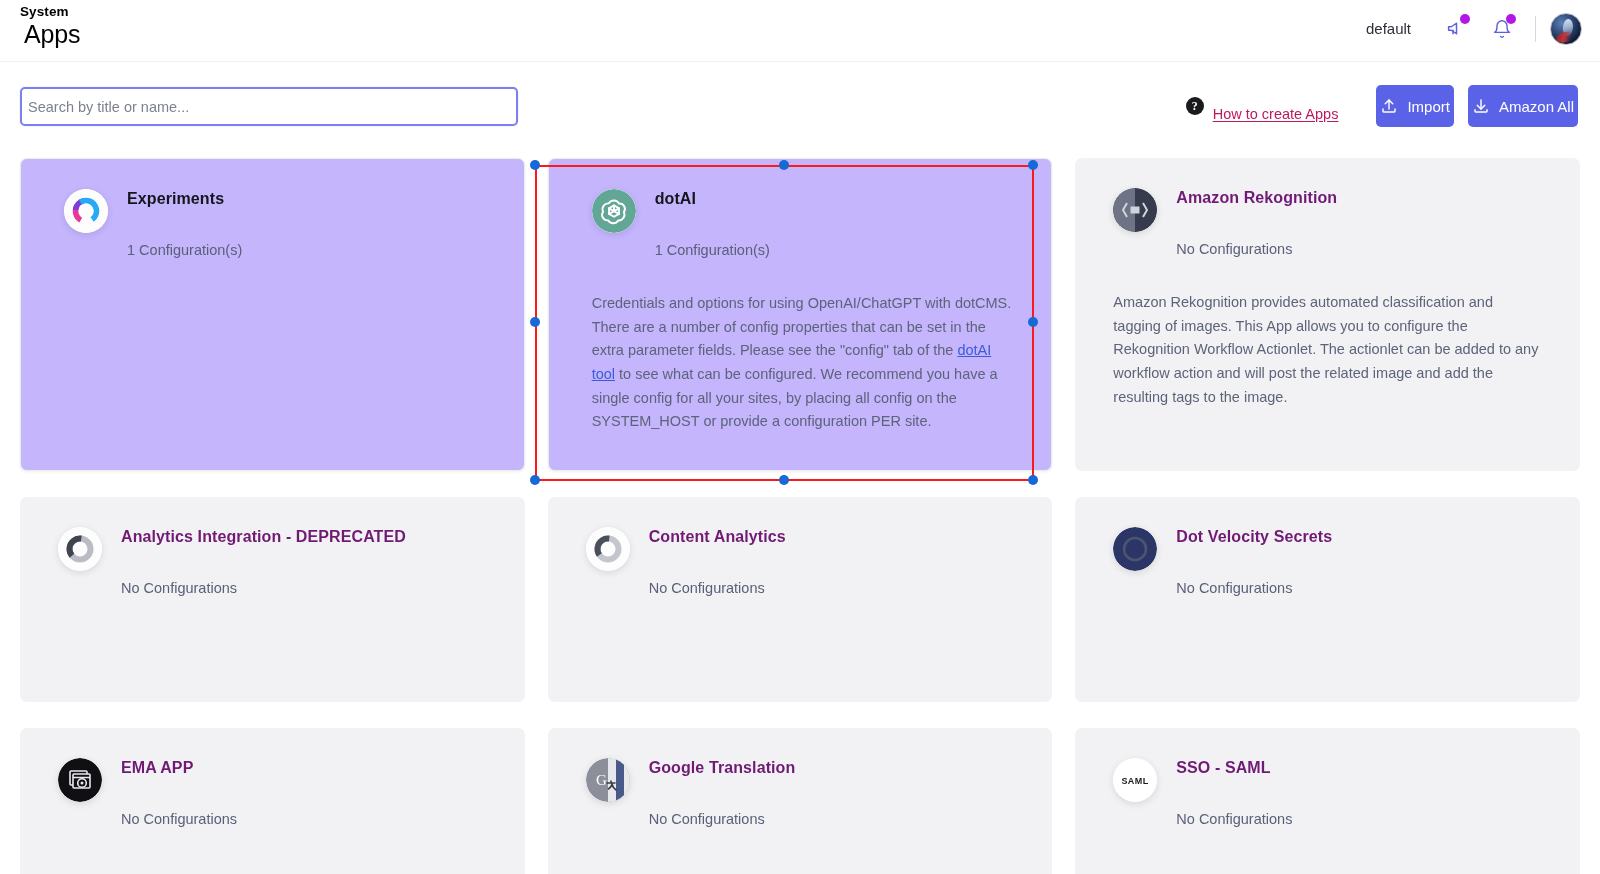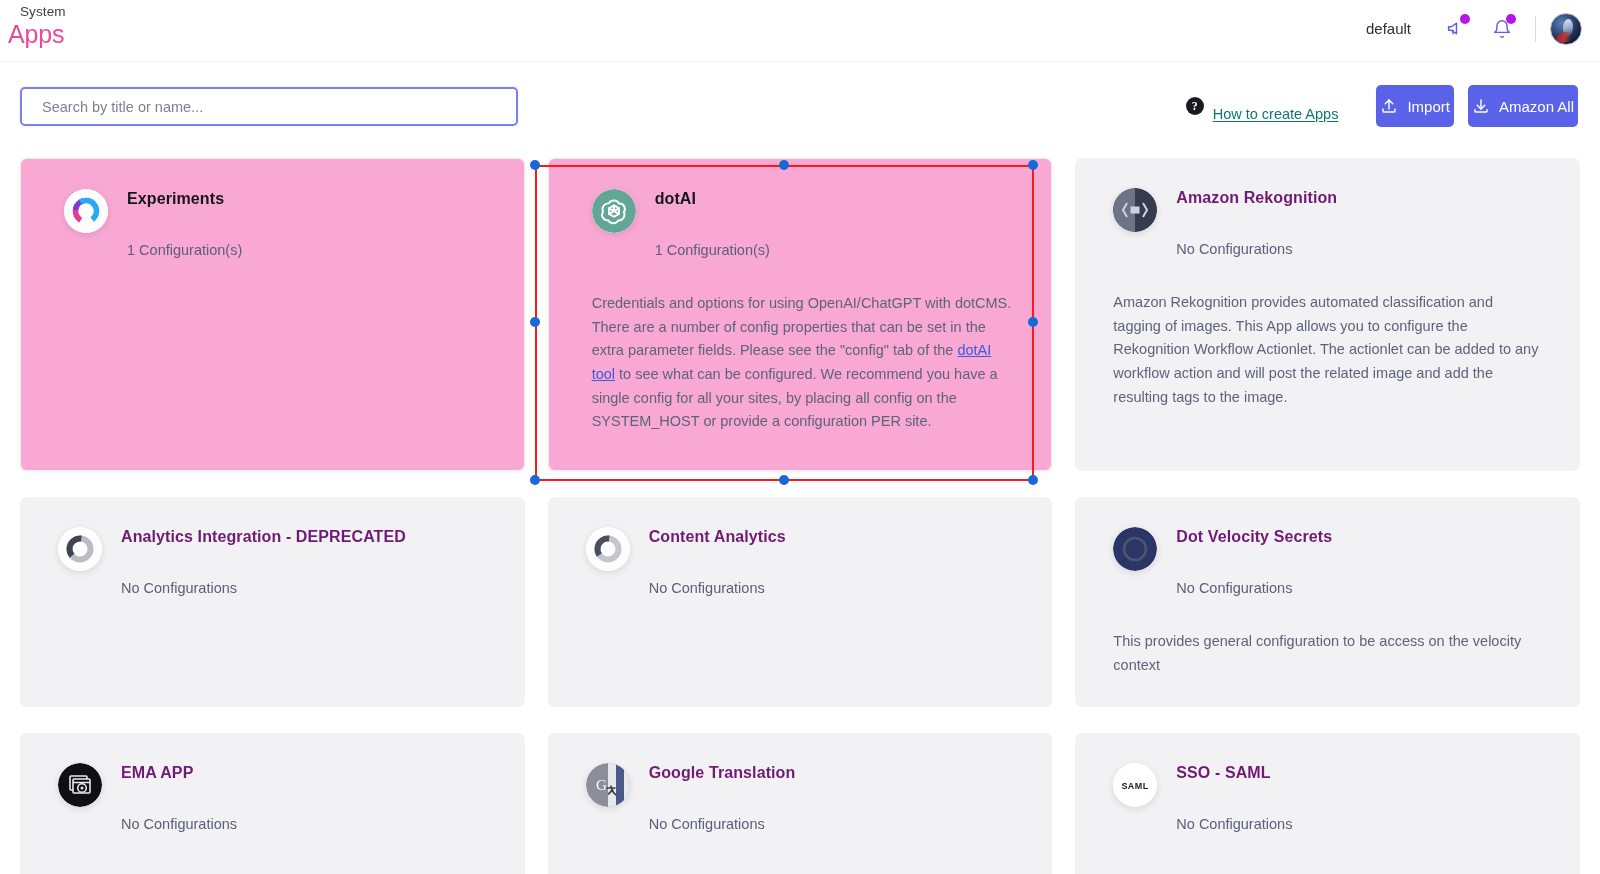--- a/index.html
+++ b/index.html
@@ -13,25 +13,25 @@
 
   
   .header {
     position: relative;
     height: 62px;
     border-bottom: 1px solid #f1f1f3;
     background: #ffffff;
   }
   .breadcrumb {
     position: absolute; left: 20px; top: 4px;
-    font-size: 13.5px; color: #404040; letter-spacing: .1px;
+    font-size: 13.5px; color: #000000; letter-spacing: .1px; font-weight: bold;
   }
   .page-title {
-    position: absolute; left: 8px; top: 20px;
-    font-size: 25px; font-weight: 400; color: #ec4899; letter-spacing: -.2px;
+    position: absolute; left: 24px; top: 20px;
+    font-size: 25px; font-weight: 400; color: #000000; letter-spacing: -.2px;
   }
   .header-right {
     position: absolute; right: 18px; top: 0; height: 57px;
     display: flex; align-items: center; gap: 0;
   }
   .site-name { font-size: 15px; color: #2b2f38; margin-right: 28px; }
   .icon-btn {
     position: relative; width: 34px; height: 34px;
     display: flex; align-items: center; justify-content: center;
     margin-right: 12px; cursor: pointer;
@@ -64,41 +64,41 @@
     border-radius: 45% 55% 50% 50%;
     transform: rotate(8deg);
   }
 
   
   .toolbar { position: relative; height: 86px; background: #ffffff; }
   .search-wrap { position: absolute; left: 20px; top: 25px; width: 498px; }
   .search-input {
     width: 100%; height: 39px;
     border: 2px solid #7b7ff0; border-radius: 5px;
-    padding: 0 20px; font-size: 14.5px; color: #1f2430;
+    padding: 0 6px; font-size: 14.5px; color: #1f2430;
     background: #fff; outline: none;
     font-family: "Liberation Sans", sans-serif;
     box-shadow: 0 0 0 1px rgba(123,127,240,.08);
   }
   .search-input::placeholder { color: #7d8190; }
 
   .toolbar-right {
     position: absolute; right: 22px; top: 23px;
     display: flex; align-items: center; gap: 0;
   }
   .help-link-wrap { display: flex; align-items: center; margin-right: 24px; cursor: pointer; }
   .help-icon {
     width: 18px; height: 18px; border-radius: 50%;
     background: #1b1b1f; color: #fff;
     font-size: 12px; font-weight: 700; line-height: 18px;
     text-align: center; margin-right: 9px;
     font-family: "Liberation Serif", serif;
   }
   .help-link {
-    font-size: 14.5px; color: #0f766e;
+    font-size: 14.5px; color: #be185d;
     text-decoration: underline; text-underline-offset: 2px; margin-top: 16px;
   }
   .btn {
     display: flex; align-items: center; justify-content: center;
     gap: 9px; height: 42px; padding: 0 4px;
     background: #5a63e8; color: #fff;
     border: none; border-radius: 5px;
     font-size: 15px; font-family: "Liberation Sans", sans-serif;
     cursor: pointer; margin-left: 14px;
   }
@@ -113,21 +113,21 @@
     gap: 26px 23px;
   }
   .card {
     position: relative;
     background: #f2f2f4;
     border-radius: 7px;
     padding: 30px 38px 30px 38px;
     min-height: 205px;
   }
   .card.white {
-    background: #f9a8d4;
+    background: #c4b5fd;
     border: 1px solid #ededf0;
     box-shadow: 0 1px 3px rgba(20,22,40,.07);
     padding-left: 43px;
   }
   .card.tall { min-height: 313px; }
   .card-head { display: flex; align-items: flex-start; gap: 19px; }
   .app-icon {
     width: 44px; height: 44px; border-radius: 50%;
     flex: 0 0 44px;
     display: flex; align-items: center; justify-content: center;
@@ -329,21 +329,20 @@
         <svg width="44" height="44" viewBox="0 0 44 44">
           <circle cx="22" cy="22" r="22" fill="#2b3566"></circle>
           <circle cx="22" cy="22" r="11" fill="none" stroke="#4c5470" stroke-width="2.6"></circle>
         </svg>
       </div>
       <div class="card-head-text">
         <div class="app-title">Dot Velocity Secrets</div>
         <div class="app-config">No Configurations</div>
       </div>
     </div>
-    <div class="card-desc">This provides general configuration to be access on the velocity context</div>
   </div>
 
   <div class="card">
     <div class="card-head">
       <div class="app-icon">
         <svg width="44" height="44" viewBox="0 0 44 44">
           <circle cx="22" cy="22" r="22" fill="#101014"></circle>
           <g fill="none" stroke="#e8e9ee" stroke-width="1.6">
             <rect x="12" y="13" width="17" height="14" rx="1"></rect>
             <rect x="15" y="16" width="17" height="14" rx="1" fill="#101014"></rect>

